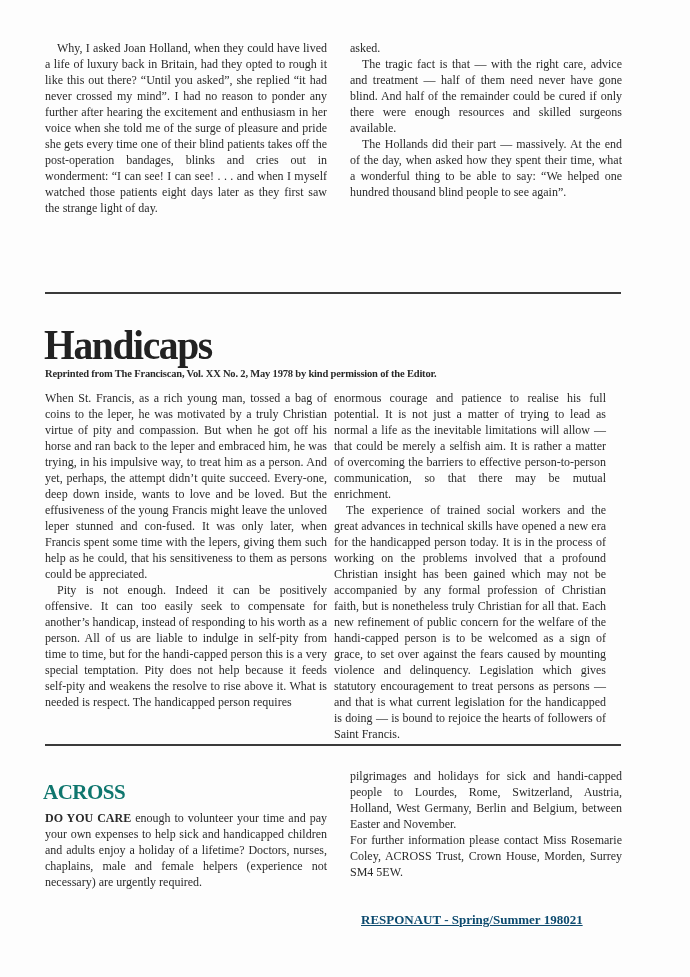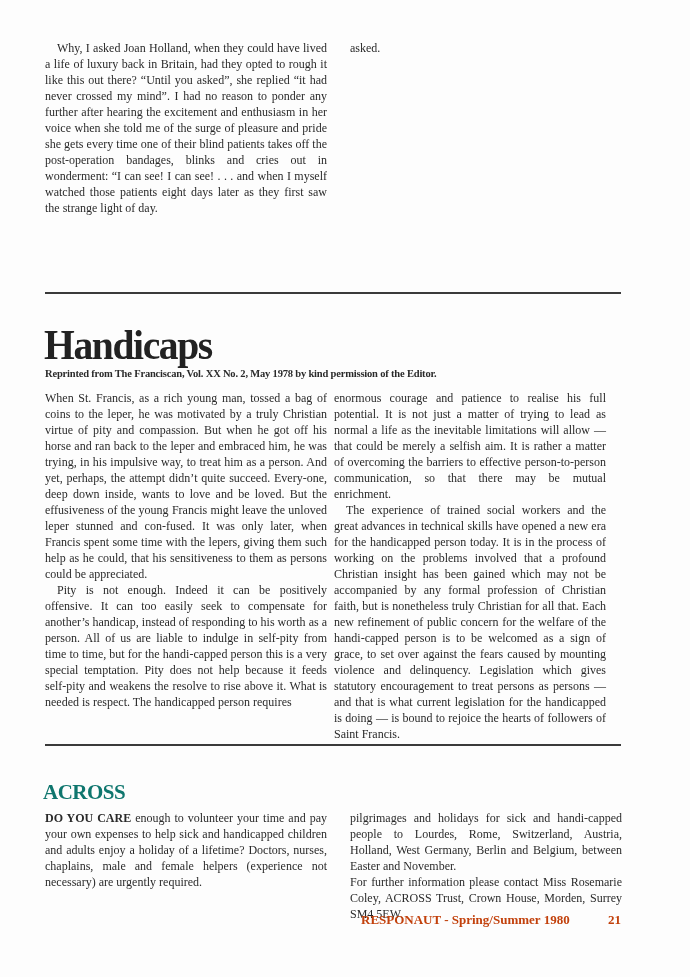--- a/index.html
+++ b/index.html
@@ -4,31 +4,33 @@
 <style>
   html, body { margin: 0; padding: 0; background: #fdfdfd; }
   body { width: 690px; height: 977px; position: relative; overflow: hidden; color: #2a2a2a; font-family: "Liberation Serif", "DejaVu Serif", serif; }
   .col { position: absolute; font-size: 12px; line-height: 16px; text-align: justify; }
   .col p { margin: 0; text-indent: 0; }
   .col p.ind { text-indent: 12px; }
   .rule { position: absolute; left: 45px; width: 576px; height: 2px; background: #3a3a3a; }
   .title-big { position: absolute; left: 44px; top: 323px; font-family: "Liberation Serif", serif; font-weight: bold; font-size: 43px; letter-spacing: -1.5px; line-height: 44px; color: #222; transform: scaleX(0.92); transform-origin: left; }
   .subtitle { position: absolute; left: 45px; top: 367px; font-family: "Liberation Serif", serif; font-weight: bold; font-size: 11.3px; letter-spacing: -0.2px; color: #2a2a2a; transform: scaleX(0.93); transform-origin: left; white-space: nowrap; }
   .title-med { position: absolute; left: 43px; top: 780px; font-family: "Liberation Serif", serif; font-weight: bold; font-size: 21px; letter-spacing: -0.5px; color: #0f766e; }
-  .footer { position: absolute; left: 361px; top: 912px; font-weight: bold; font-size: 13px; width: 260px; display: flex; justify-content: space-between; color: #c2410c; }
+  .footer { position: absolute; left: 361px; top: 912px; font-weight: bold; font-size: 13px; width: 260px; display: flex; justify-content: flex-start; color: #0c4a6e; text-decoration: underline; }
   b.lead { font-weight: bold; margin-top: 20px; }
 </style>
 </head>
 <body>
 
 <div class="col" style="left:45px; top:40px; width:282px;">
   <p class="ind">Why, I asked Joan Holland, when they could have lived a life of luxury back in Britain, had they opted to rough it like this out there? “Until you asked”, she replied “it had never crossed my mind”. I had no reason to ponder any further after hearing the excitement and enthusiasm in her voice when she told me of the surge of pleasure and pride she gets every time one of their blind patients takes off the post-operation bandages, blinks and cries out in wonderment: “I can see! I can see! . . . and when I myself watched those patients eight days later as they first saw the strange light of day.</p>
 </div>
 <div class="col" style="left:350px; top:40px; width:272px;">
   <p>asked.</p>
+  <p class="ind">The tragic fact is that — with the right care, advice and treatment — half of them need never have gone blind. And half of the remainder could be cured if only there were enough resources and skilled surgeons available.</p>
+  <p class="ind">The Hollands did their part — massively. At the end of the day, when asked how they spent their time, what a wonderful thing to be able to say: “We helped one hundred thousand blind people to see again”.</p>
 </div>
 
 <div class="rule" style="top:292px;"></div>
 
 <div class="title-big">Handicaps</div>
 <div class="subtitle">Reprinted from The Franciscan, Vol. XX No. 2, May 1978 by kind permission of the Editor.</div>
 
 <div class="col" style="left:45px; top:390px; width:282px;">
   <p>When St. Francis, as a rich young man, tossed a bag of coins to the leper, he was motivated by a truly Christian virtue of pity and compassion. But when he got off his horse and ran back to the leper and embraced him, he was trying, in his impulsive way, to treat him as a person. And yet, perhaps, the attempt didn’t quite succeed. Every-one, deep down inside, wants to love and be loved. But the effusiveness of the young Francis might leave the unloved leper stunned and con-fused. It was only later, when Francis spent some time with the lepers, giving them such help as he could, that his sensitiveness to them as persons could be appreciated.</p>
   <p class="ind">Pity is not enough. Indeed it can be positively offensive. It can too easily seek to compensate for another’s handicap, instead of responding to his worth as a person. All of us are liable to indulge in self-pity from time to time, but for the handi-capped person this is a very special temptation. Pity does not help because it feeds self-pity and weakens the resolve to rise above it. What is needed is respect. The handicapped person requires</p>
@@ -38,21 +40,21 @@
   <p class="ind">The experience of trained social workers and the great advances in technical skills have opened a new era for the handicapped person today. It is in the process of working on the problems involved that a profound Christian insight has been gained which may not be accompanied by any formal profession of Christian faith, but is nonetheless truly Christian for all that. Each new refinement of public concern for the welfare of the handi-capped person is to be welcomed as a sign of grace, to set over against the fears caused by mounting violence and delinquency. Legislation which gives statutory encouragement to treat persons as persons — and that is what current legislation for the handicapped is doing — is bound to rejoice the hearts of followers of Saint Francis.</p>
 </div>
 
 <div class="rule" style="top:744px;"></div>
 
 <div class="title-med">ACROSS</div>
 
 <div class="col" style="left:45px; top:810px; width:282px;">
   <p><b class="lead">DO YOU CARE</b><span> enough to volunteer your time and pay your own expenses to help sick and handicapped children and adults enjoy a holiday of a lifetime? Doctors, nurses, chaplains, male and female helpers (experience not necessary) are urgently required.</span></p>
 </div>
-<div class="col" style="left:350px; top:810px; width:272px;">
+<div class="col" style="left:350px; top:768px; width:272px;">
   <p>pilgrimages and holidays for sick and handi-capped people to Lourdes, Rome, Switzerland, Austria, Holland, West Germany, Berlin and Belgium, between Easter and November.</p>
   <p>For further information please contact Miss Rosemarie Coley, ACROSS Trust, Crown House, Morden, Surrey SM4 5EW.</p>
 </div>
 
 <div class="footer">
   <span>RESPONAUT - Spring/Summer 1980</span>
   <span>21</span>
 </div>
 
 </body></html>

